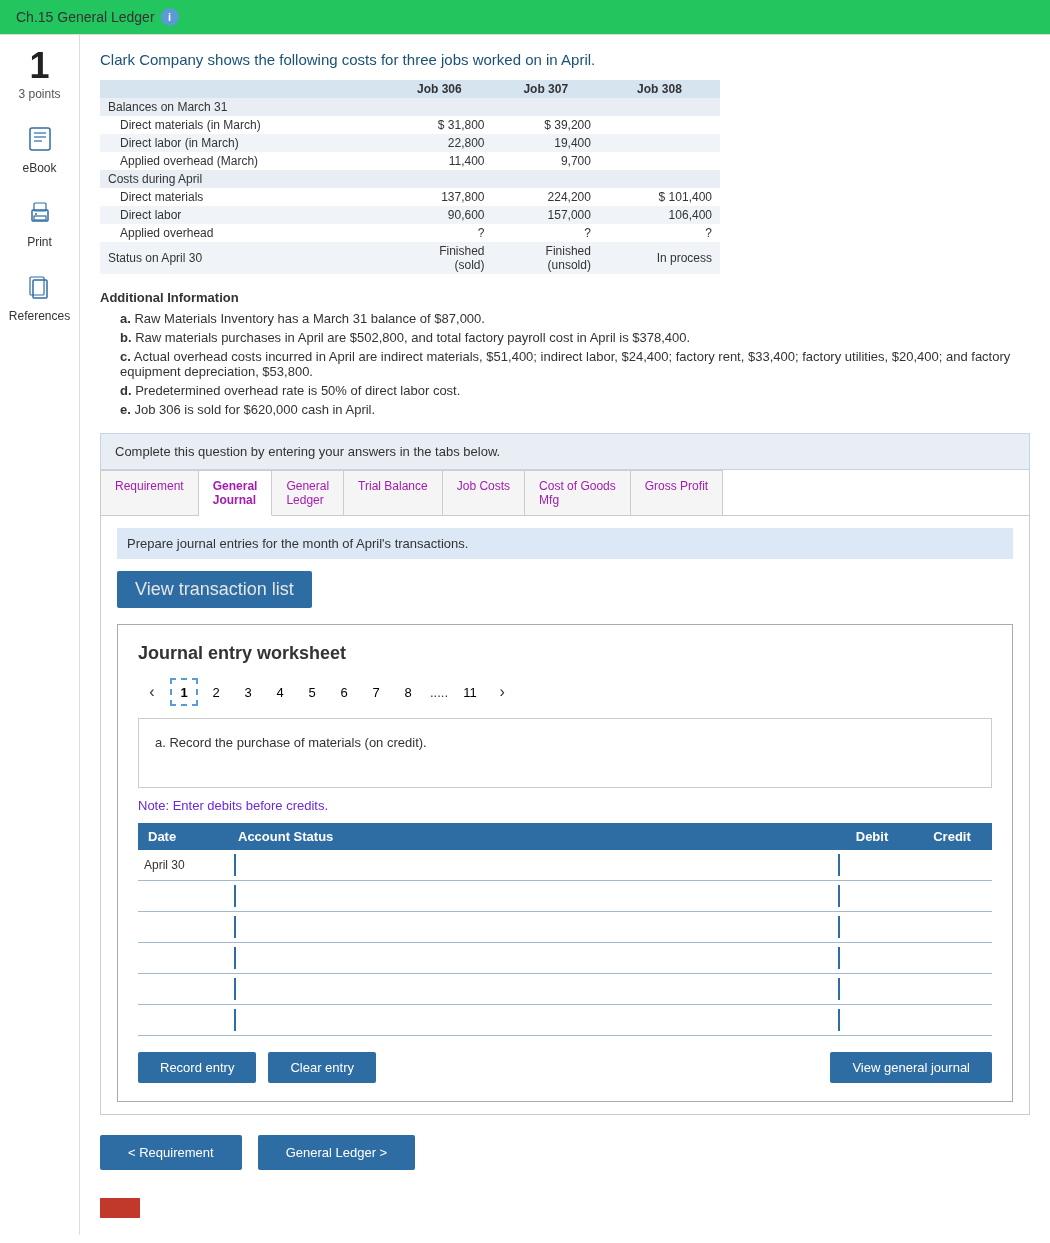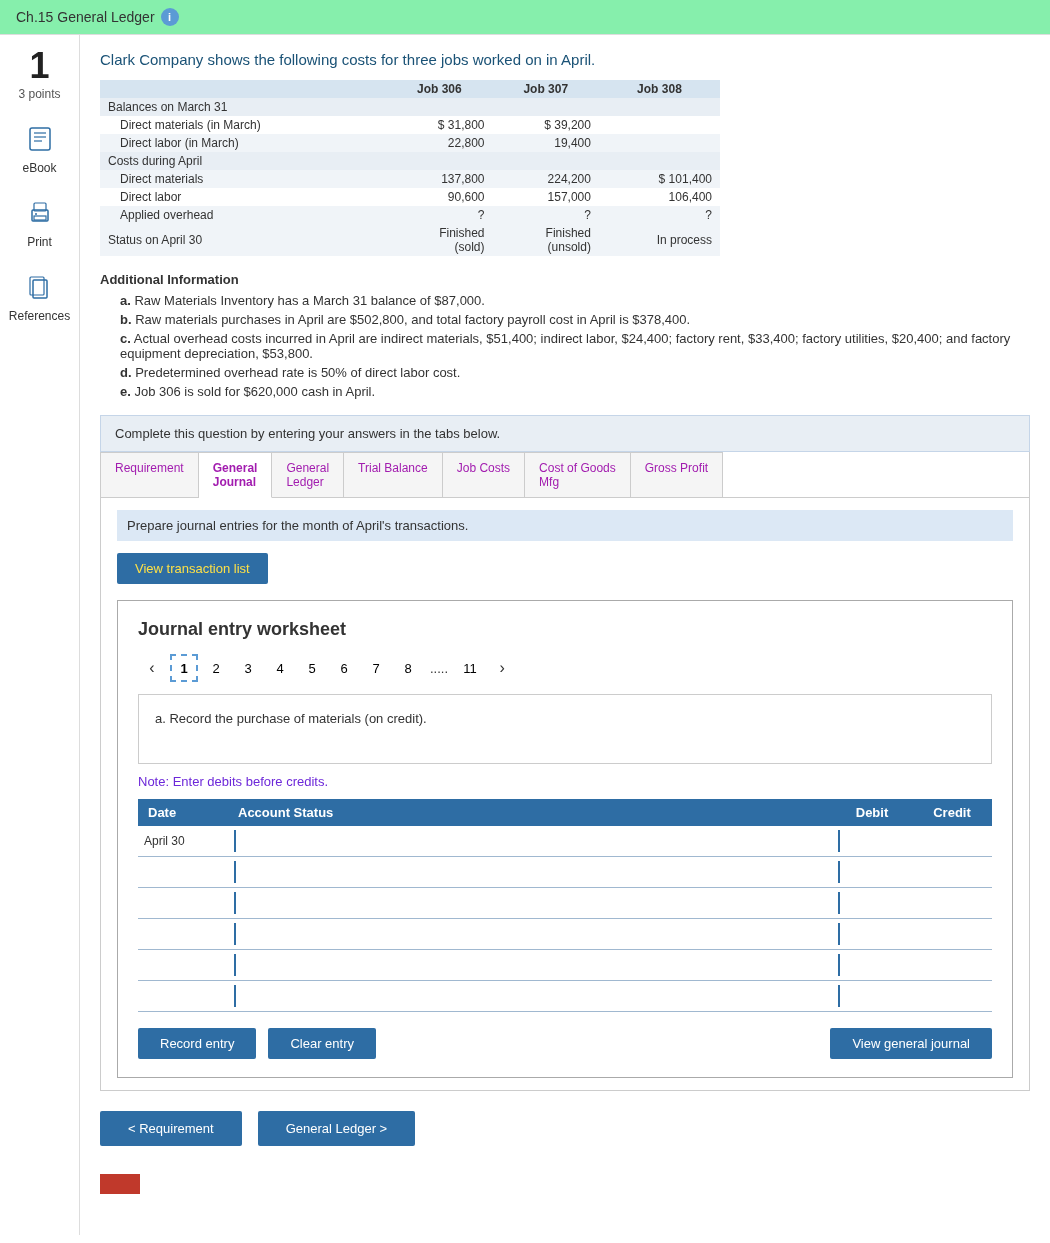--- a/index.html
+++ b/index.html
@@ -1,18 +1,18 @@
 <!DOCTYPE html>
 <html><head>
   <meta charset="utf-8">
   <style>
     * { box-sizing: border-box; margin: 0; padding: 0; }
     body { font-family: Arial, sans-serif; font-size: 13px; background: #fff; color: #333; width: 1050px; }
 
-    .top-bar { display: flex; align-items: center; padding: 8px 16px; border-bottom: 1px solid #ddd; background: #86efac; }
+    .top-bar { display: flex; align-items: center; padding: 8px 16px; border-bottom: 1px solid #ddd; background: #22c55e; }
     .top-bar-title { font-size: 14px; color: #333; margin-right: 6px; }
     .info-icon { display: inline-flex; align-items: center; justify-content: center; width: 18px; height: 18px; border-radius: 50%; background: #5b9bd5; color: #fff; font-size: 11px; font-weight: bold; }
 
     .main-layout { display: flex; }
 
     .sidebar { width: 80px; min-height: 1200px; border-right: 1px solid #ddd; display: flex; flex-direction: column; align-items: center; padding-top: 10px; }
     .sidebar-points { font-size: 12px; color: #555; text-align: center; margin-bottom: 20px; }
     .sidebar-points .num { font-size: 36px; font-weight: bold; color: #222; display: block; }
     .sidebar-item { display: flex; flex-direction: column; align-items: center; margin-bottom: 20px; cursor: pointer; }
     .sidebar-item .icon-box { width: 36px; height: 36px; display: flex; align-items: center; justify-content: center; }
@@ -40,21 +40,21 @@
     .instruction-bar { background: #e8eef4; padding: 10px 14px; font-size: 13px; font-weight: normal; margin-bottom: 0; border: 1px solid #c5d5e8; }
 
     .tabs-container { border: 1px solid #ccc; border-top: none; }
     .tabs { display: flex; flex-wrap: wrap; background: #fff; border-bottom: 1px solid #ccc; }
     .tab { padding: 8px 14px; font-size: 12px; cursor: pointer; border-right: 1px solid #ccc; border-top: 1px solid #ccc; background: #f5f5f5; color: #a21caf; }
     .tab.active { background: #fff; border-bottom: 1px solid #fff; margin-bottom: -1px; font-weight: bold; }
     .tab-content { padding: 12px 16px; background: #fff; }
 
     .tab-instruction { font-size: 13px; color: #333; margin-bottom: 12px; background: #dce8f5; padding: 8px 10px; }
 
-    .view-transaction-btn { background: #2e6da4; color: #fde047; border: none; padding: 8px 18px; font-size: 13px; cursor: pointer; border-radius: 2px; margin-bottom: 16px; }
+    .view-transaction-btn { background: #2e6da4; color: #e5e5e5; border: none; padding: 8px 18px; font-size: 18px; cursor: pointer; border-radius: 2px; margin-bottom: 16px; }
 
     .worksheet-box { border: 1px solid #aaa; padding: 18px 20px; background: #fff; }
     .worksheet-title { font-size: 18px; font-weight: bold; margin-bottom: 14px; }
 
     .pagination { display: flex; align-items: center; margin-bottom: 12px; gap: 4px; }
     .page-btn { width: 28px; height: 28px; display: flex; align-items: center; justify-content: center; cursor: pointer; font-size: 13px; border: none; background: transparent; }
     .page-btn.current { border: 2px dashed #5b9bd5; background: #fff; font-weight: bold; }
     .page-btn.arrow { font-size: 16px; color: #333; }
     .page-dots { margin: 0 4px; }
 
@@ -151,20 +151,26 @@
       <tr class="indent1">
         <td>Direct materials (in March)</td>
         <td class="right">$ 31,800</td>
         <td class="right">$ 39,200</td>
         <td class="right"></td>
       </tr>
       <tr class="indent1">
         <td>Direct labor (in March)</td>
         <td class="right">22,800</td>
         <td class="right">19,400</td>
+        <td class="right"></td>
+      </tr>
+      <tr class="indent1">
+        <td>Applied overhead (March)</td>
+        <td class="right">11,400</td>
+        <td class="right">9,700</td>
         <td class="right"></td>
       </tr>
       <tr class="section-header">
         <td colspan="4">Costs during April</td>
       </tr>
       <tr class="indent1">
         <td>Direct materials</td>
         <td class="right">137,800</td>
         <td class="right">224,200</td>
         <td class="right">$ 101,400</td>

